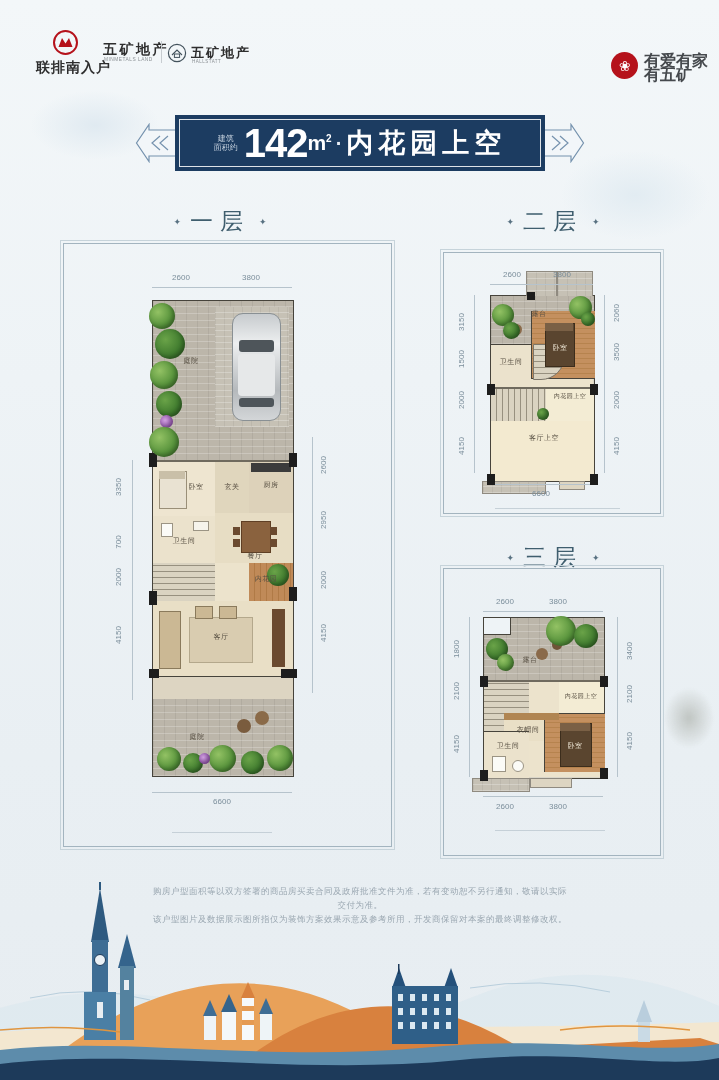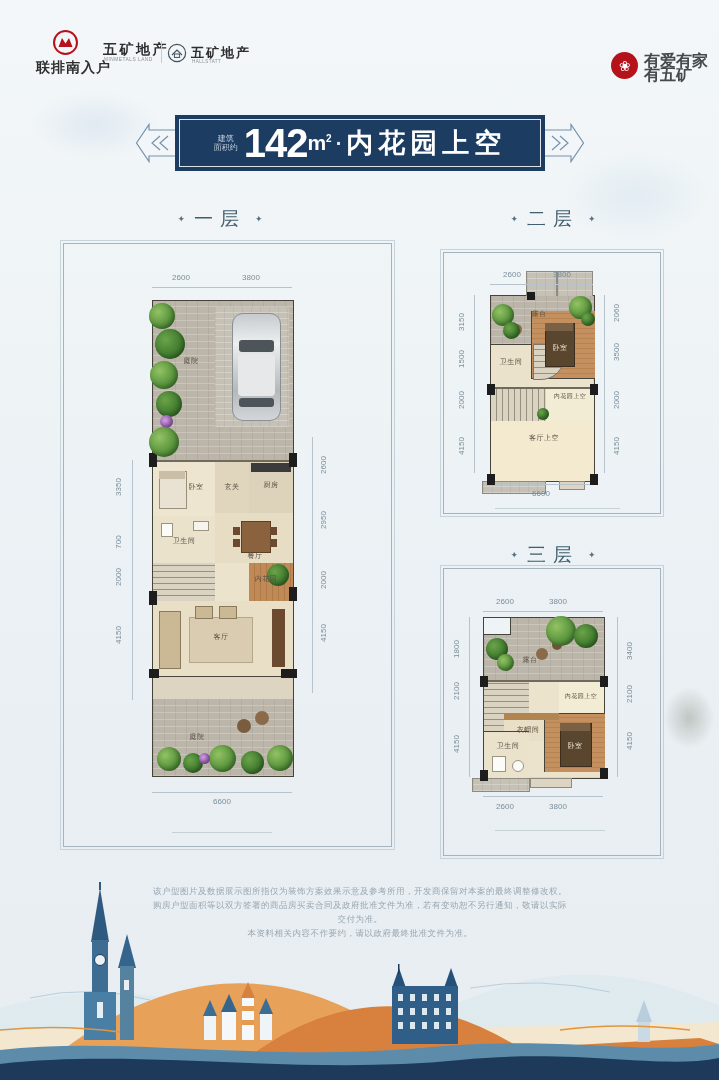--- a/index.html
+++ b/index.html
@@ -20,21 +20,21 @@
               display:flex;align-items:center;justify-content:center;}
   .banner-prefix{font-size:8px;color:#c9d5e1;line-height:9px;text-align:center;margin-right:6px;}
   .banner-area{font-size:40px;font-weight:bold;color:#fff;letter-spacing:-1px;line-height:40px;text-align:center;}
   .banner-unit{font-size:21px;font-weight:bold;color:#fff;}
   .banner-sup{font-size:10px;font-weight:bold;color:#fff;vertical-align:super;}
   .banner-dot{font-size:20px;color:#e8eef5;margin:0 4px;font-weight:bold;}
   .banner-title{font-size:27px;font-weight:bold;color:#fff;letter-spacing:5px;line-height:27px;}
   
   .floor-title{position:absolute;transform:translateX(-50%);display:flex;align-items:center;gap:9px;
                color:#3f5e6e;white-space:nowrap;}
-  .floor-title .t{font-size:19px;letter-spacing:7px;font-weight:500;}
+  .floor-title .t{font-size:23px;letter-spacing:7px;font-weight:500;}
   .floor-title .orn{font-size:9px;color:#587181;}
   
   .frame{position:absolute;border:1px solid #a3b4bf;outline:1px solid #c6d3da;outline-offset:2px;}
   .plan{position:absolute;border:1.5px solid #46433b;background:#ece3cc;box-shadow:0 0 0 1px #d9d5c8 inset;}
   .room{position:absolute;}
   .room-label{position:absolute;font-size:7px;color:#574f42;white-space:nowrap;transform:translate(-50%,-50%);letter-spacing:.5px;z-index:6;}
   .room-label.lt{color:#efe7d6;}
   .pav{background:#bcb6aa;background-image:repeating-linear-gradient(0deg,rgba(255,255,255,.22) 0 1px,transparent 1px 7px),repeating-linear-gradient(90deg,rgba(0,0,0,.06) 0 1px,transparent 1px 11px);}
   .pav2{background:#c6c1b5;background-image:repeating-linear-gradient(0deg,rgba(255,255,255,.25) 0 1px,transparent 1px 6px),repeating-linear-gradient(90deg,rgba(0,0,0,.05) 0 1px,transparent 1px 9px);}
   .deck{background:repeating-linear-gradient(90deg,#c08a58 0 5px,#b07a46 5px 6px);}
@@ -339,23 +339,22 @@
   <div class="dline" style="left:617px;top:617px;width:1px;height:160px;"></div>
   <span class="dim v" style="left:629px;top:651px;">3400</span>
   <span class="dim v" style="left:629px;top:694px;">2100</span>
   <span class="dim v" style="left:629px;top:741px;">4150</span>
   <div class="dline" style="left:483px;top:796px;width:120px;height:1px;"></div>
   <span class="dim" style="left:505px;top:806px;">2600</span>
   <span class="dim" style="left:558px;top:806px;">3800</span>
   <div class="dline" style="left:495px;top:830px;width:110px;height:1px;opacity:.7;"></div>
 
   <div class="disclaimer">
+    <div>购房户型面积等以双方签署的商品房买卖合同及政府批准文件为准，若有变动恕不另行通知，敬请以实际交付为准。</div>
     <div>该户型图片及数据展示图所指仅为装饰方案效果示意及参考所用，开发商保留对本案的最终调整修改权。</div>
-    <div>购房户型面积等以双方签署的商品房买卖合同及政府批准文件为准，若有变动恕不另行通知，敬请以实际交付为准。</div>
-    <div>本资料相关内容不作要约，请以政府最终批准文件为准。</div>
   </div>
 
   <svg class="abs" style="left:0;top:880px;" width="719" height="200" viewBox="0 0 719 200">
 
     <path d="M0,128 Q110,96 230,132 T470,118 T719,126 V200 H0 Z" fill="#dde8ef" opacity="0.8"></path>
     <path d="M30,118 Q90,104 150,120" fill="none" stroke="#b9cfdd" stroke-width="1"></path>
     <path d="M470,108 Q540,96 610,112" fill="none" stroke="#b9cfdd" stroke-width="1"></path>
 
     <path d="M0,152 C150,140 360,154 719,142 V200 H0 Z" fill="#f3e7d0"></path>
 

